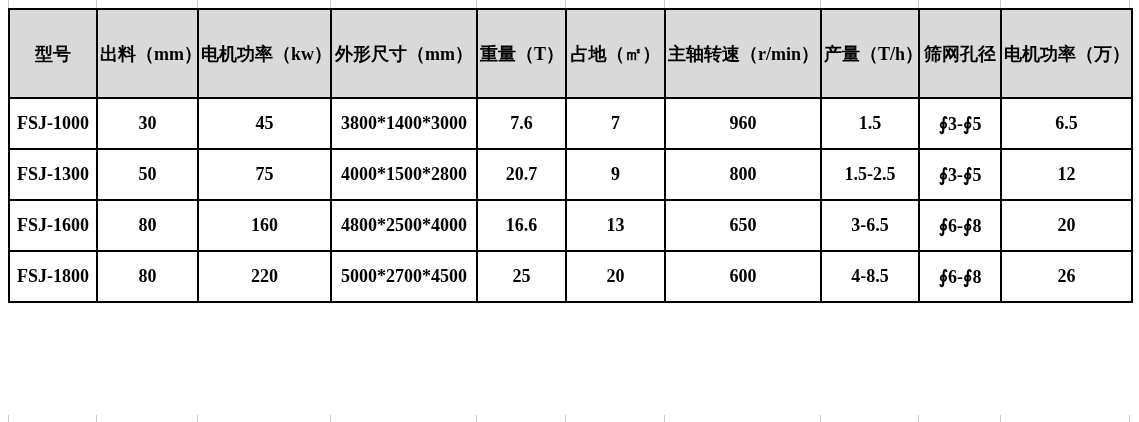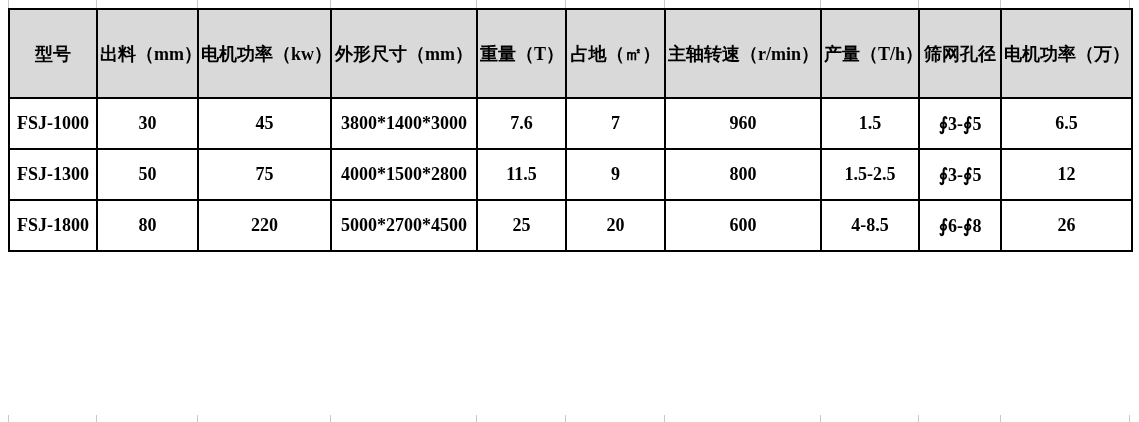--- a/index.html
+++ b/index.html
@@ -104,26 +104,38 @@
         <td>960</td>
         <td>1.5</td>
         <td>∮3-∮5</td>
         <td>6.5</td>
       </tr>
       <tr class="data-row">
         <td>FSJ-1300</td>
         <td>50</td>
         <td>75</td>
         <td>4000*1500*2800</td>
-        <td>11.5</td>
+        <td>20.7</td>
         <td>9</td>
         <td>800</td>
         <td>1.5-2.5</td>
         <td>∮3-∮5</td>
         <td>12</td>
+      </tr>
+      <tr class="data-row">
+        <td>FSJ-1600</td>
+        <td>80</td>
+        <td>160</td>
+        <td>4800*2500*4000</td>
+        <td>16.6</td>
+        <td>13</td>
+        <td>650</td>
+        <td>3-6.5</td>
+        <td>∮6-∮8</td>
+        <td>20</td>
       </tr>
       <tr class="data-row">
         <td>FSJ-1800</td>
         <td>80</td>
         <td>220</td>
         <td>5000*2700*4500</td>
         <td>25</td>
         <td>20</td>
         <td>600</td>
         <td>4-8.5</td>

